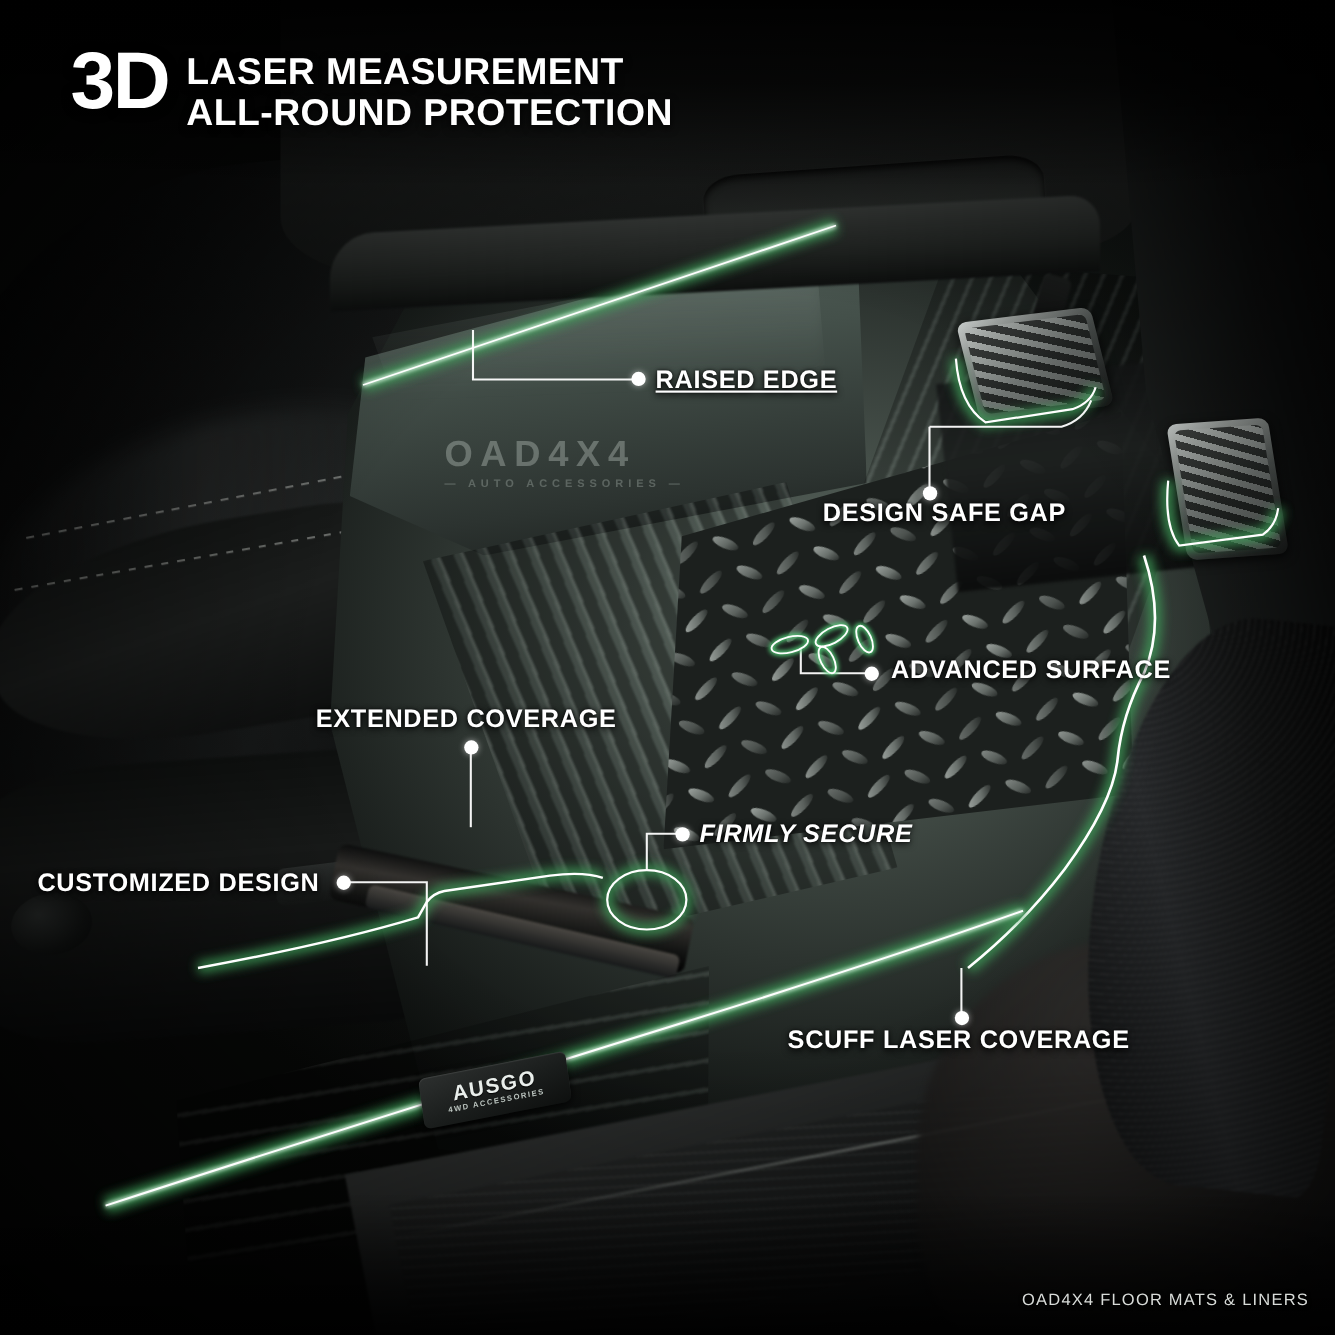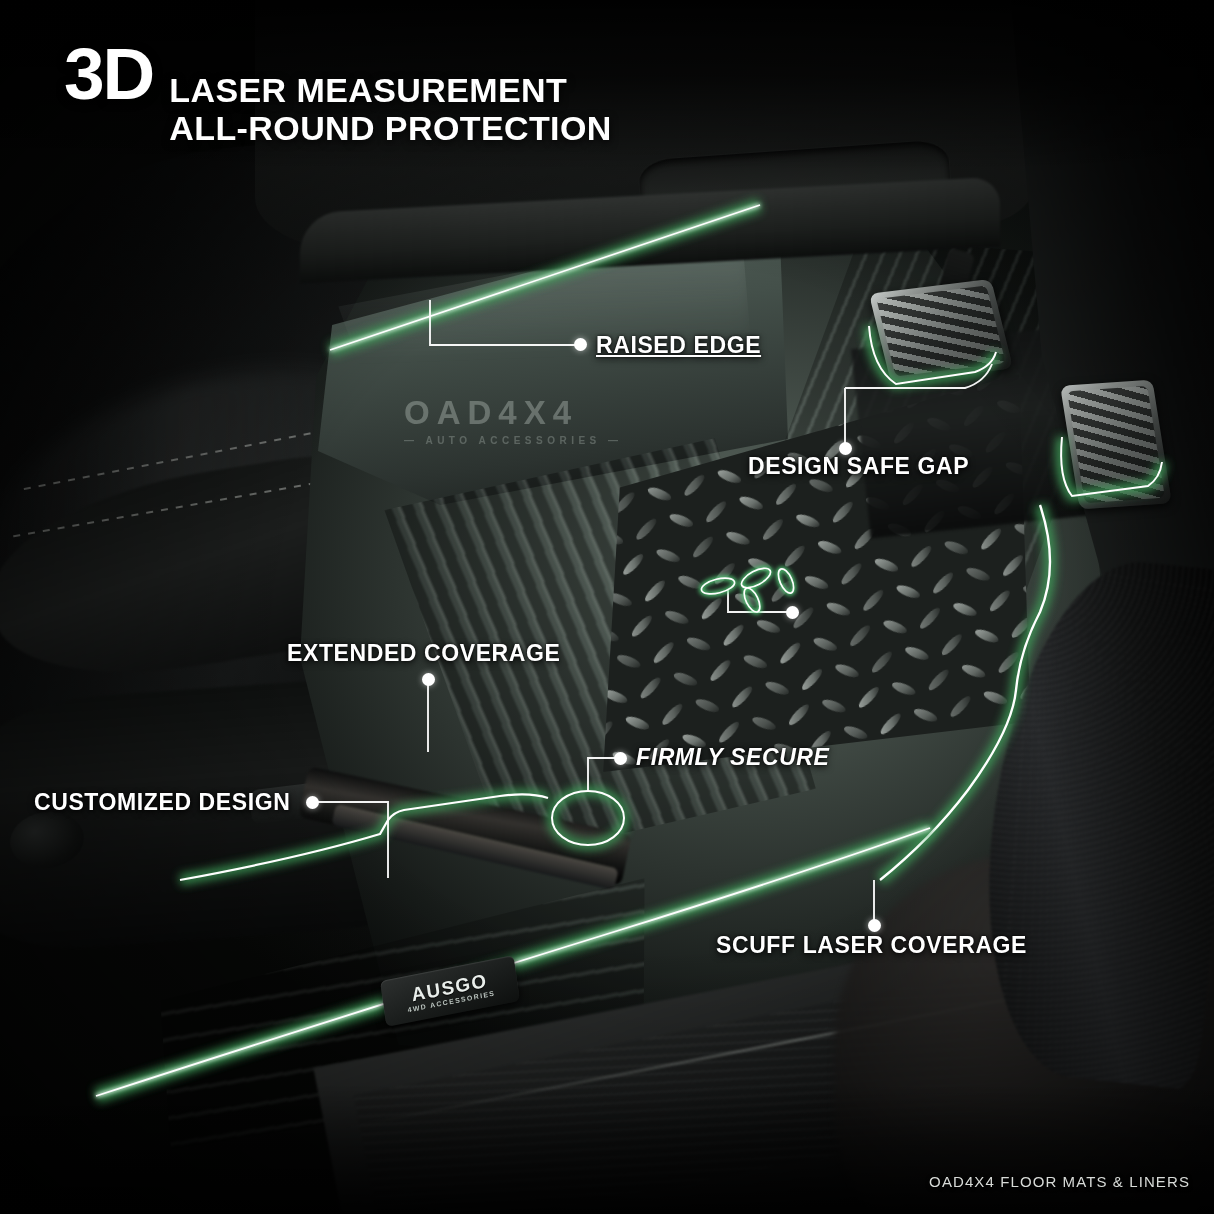--- a/index.html
+++ b/index.html
@@ -301,21 +301,21 @@
   .headline{
     position:absolute; left:64px; top:40px;
     display:flex; align-items:flex-start; gap:16px;
     z-index:40;
   }
   .headline .big3d{
     color:#fff; font-size:73px; font-weight:bold; line-height:.92;
     letter-spacing:-2px;
     text-shadow:0 2px 10px rgba(0,0,0,.9);
   }
-  .headline .lines{ padding-top:6px;margin-top:25px; }
+  .headline .lines{ padding-top:6px; }
   .headline .lines div{
     color:#fff; font-size:34px; font-weight:bold; line-height:1.12;
     letter-spacing:.4px;
     text-shadow:0 2px 8px rgba(0,0,0,.9);
   }
 
   
   .watermark{
     position:absolute; left:404px; top:394px; z-index:20;
     pointer-events:none;
@@ -666,20 +666,21 @@
   <div class="dot" style="left:786px; top:606px;"></div>
   <div class="dot" style="left:422px; top:673px;"></div>
   <div class="dot" style="left:614px; top:752px;"></div>
   <div class="dot" style="left:306px; top:796px;"></div>
   <div class="dot" style="left:868px; top:919px;"></div>
 
   <div class="callout" style="left:596px; top:332px;text-decoration:underline;">RAISED EDGE</div>
 
   <div class="callout" style="left:748px; top:453px;">DESIGN SAFE GAP</div>
 
+  <div class="callout" style="left:810px; top:595px;">ADVANCED SURFACE</div>
 
   <div class="callout" style="left:287px; top:640px;">EXTENDED COVERAGE</div>
 
   <div class="callout" style="left:636px; top:744px;font-style:italic;">FIRMLY SECURE</div>
 
   <div class="callout" style="left:34px; top:789px;">CUSTOMIZED DESIGN</div>
 
   <div class="callout" style="left:716px; top:932px;">SCUFF LASER COVERAGE</div>
 
   <div class="footer">OAD4X4 FLOOR MATS &amp; LINERS</div>

